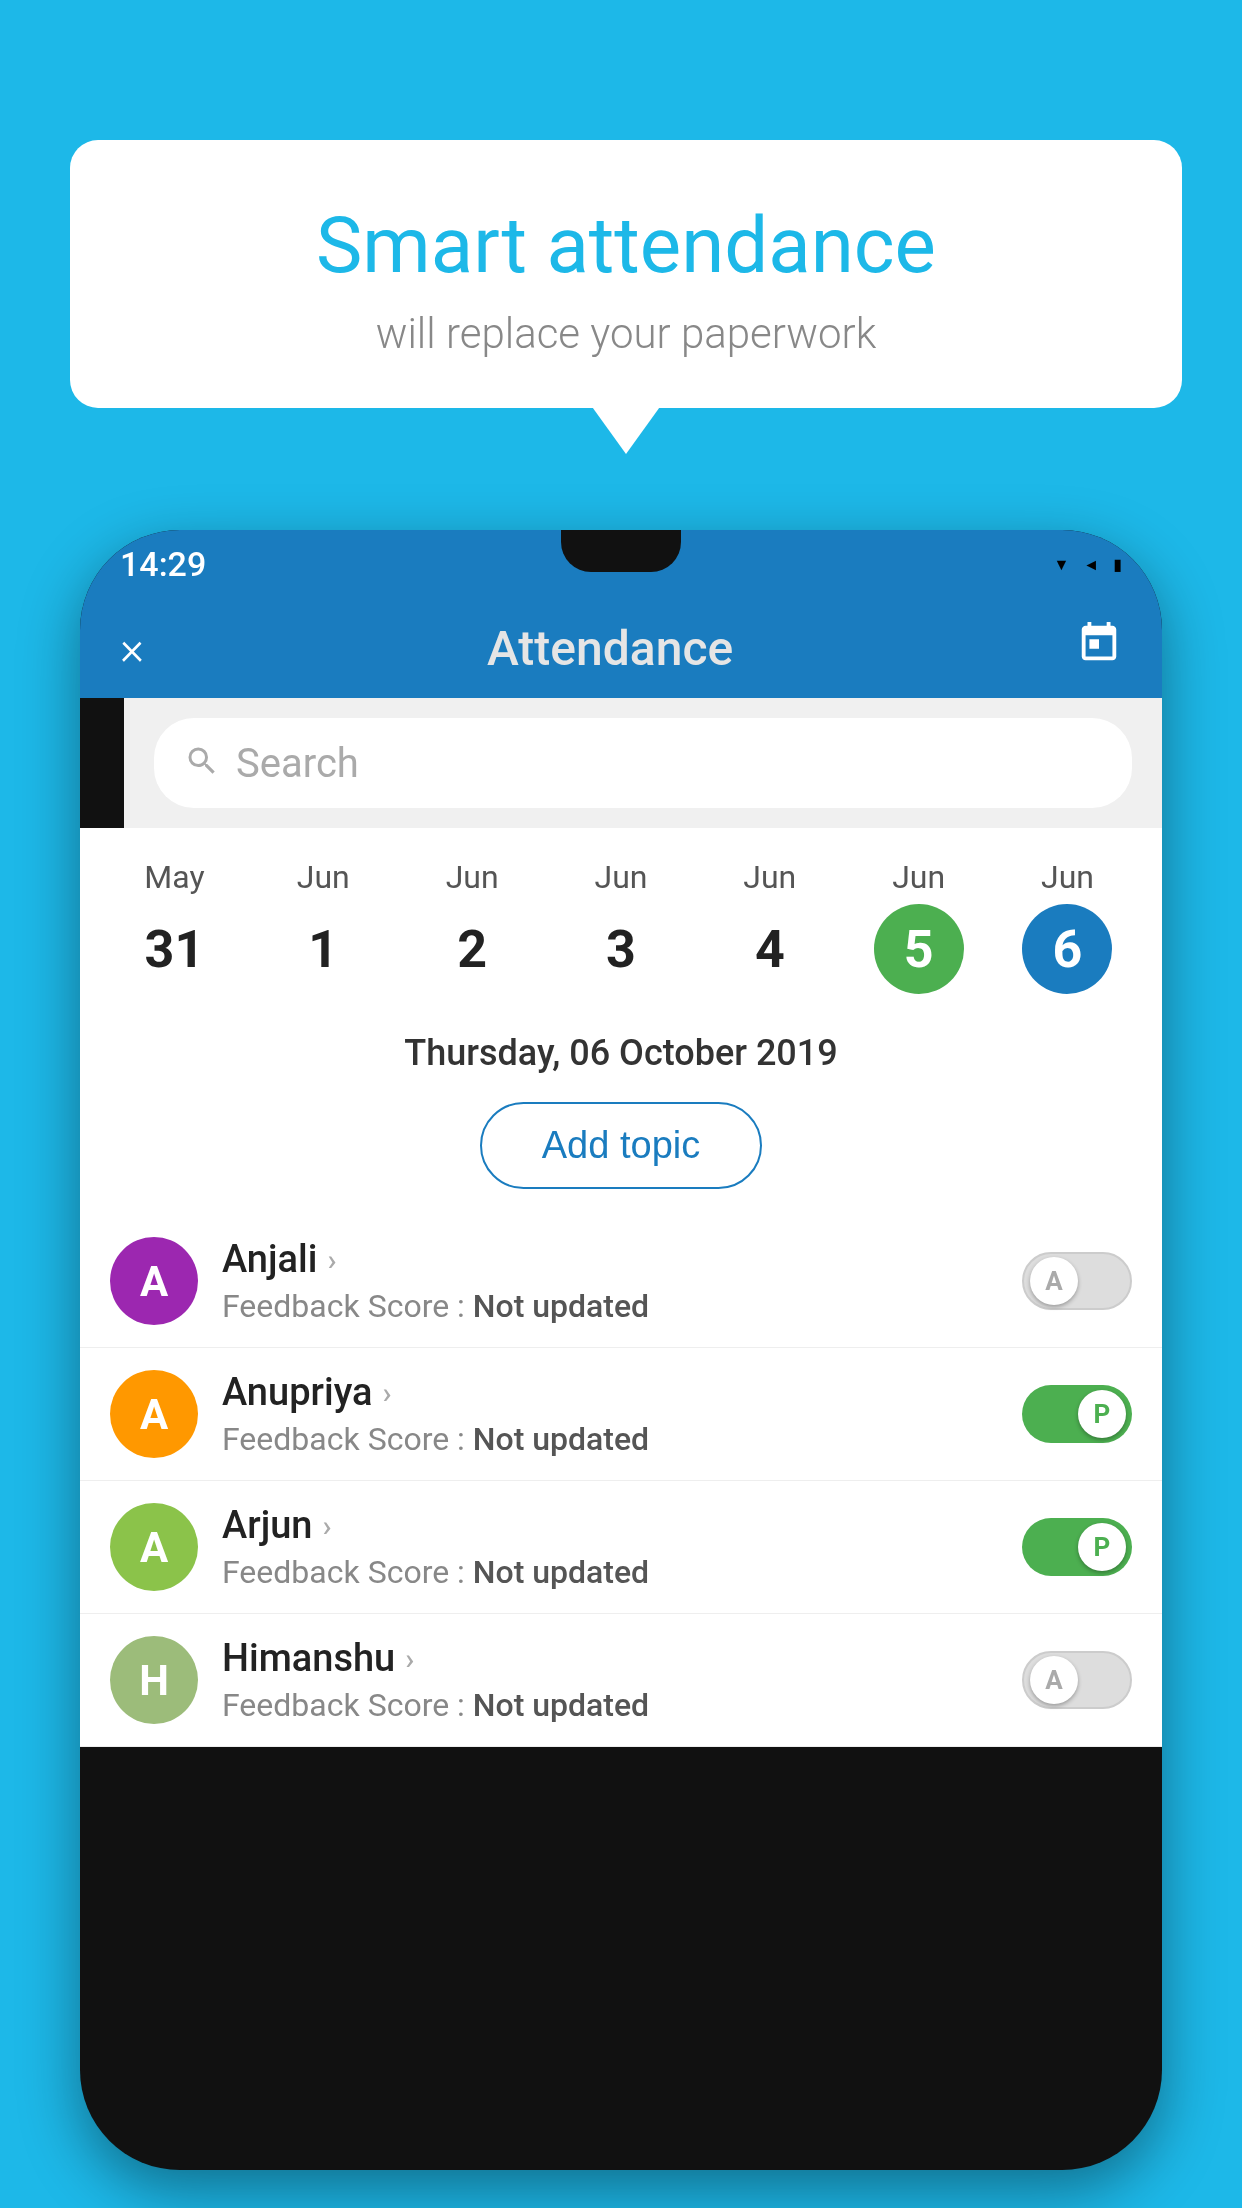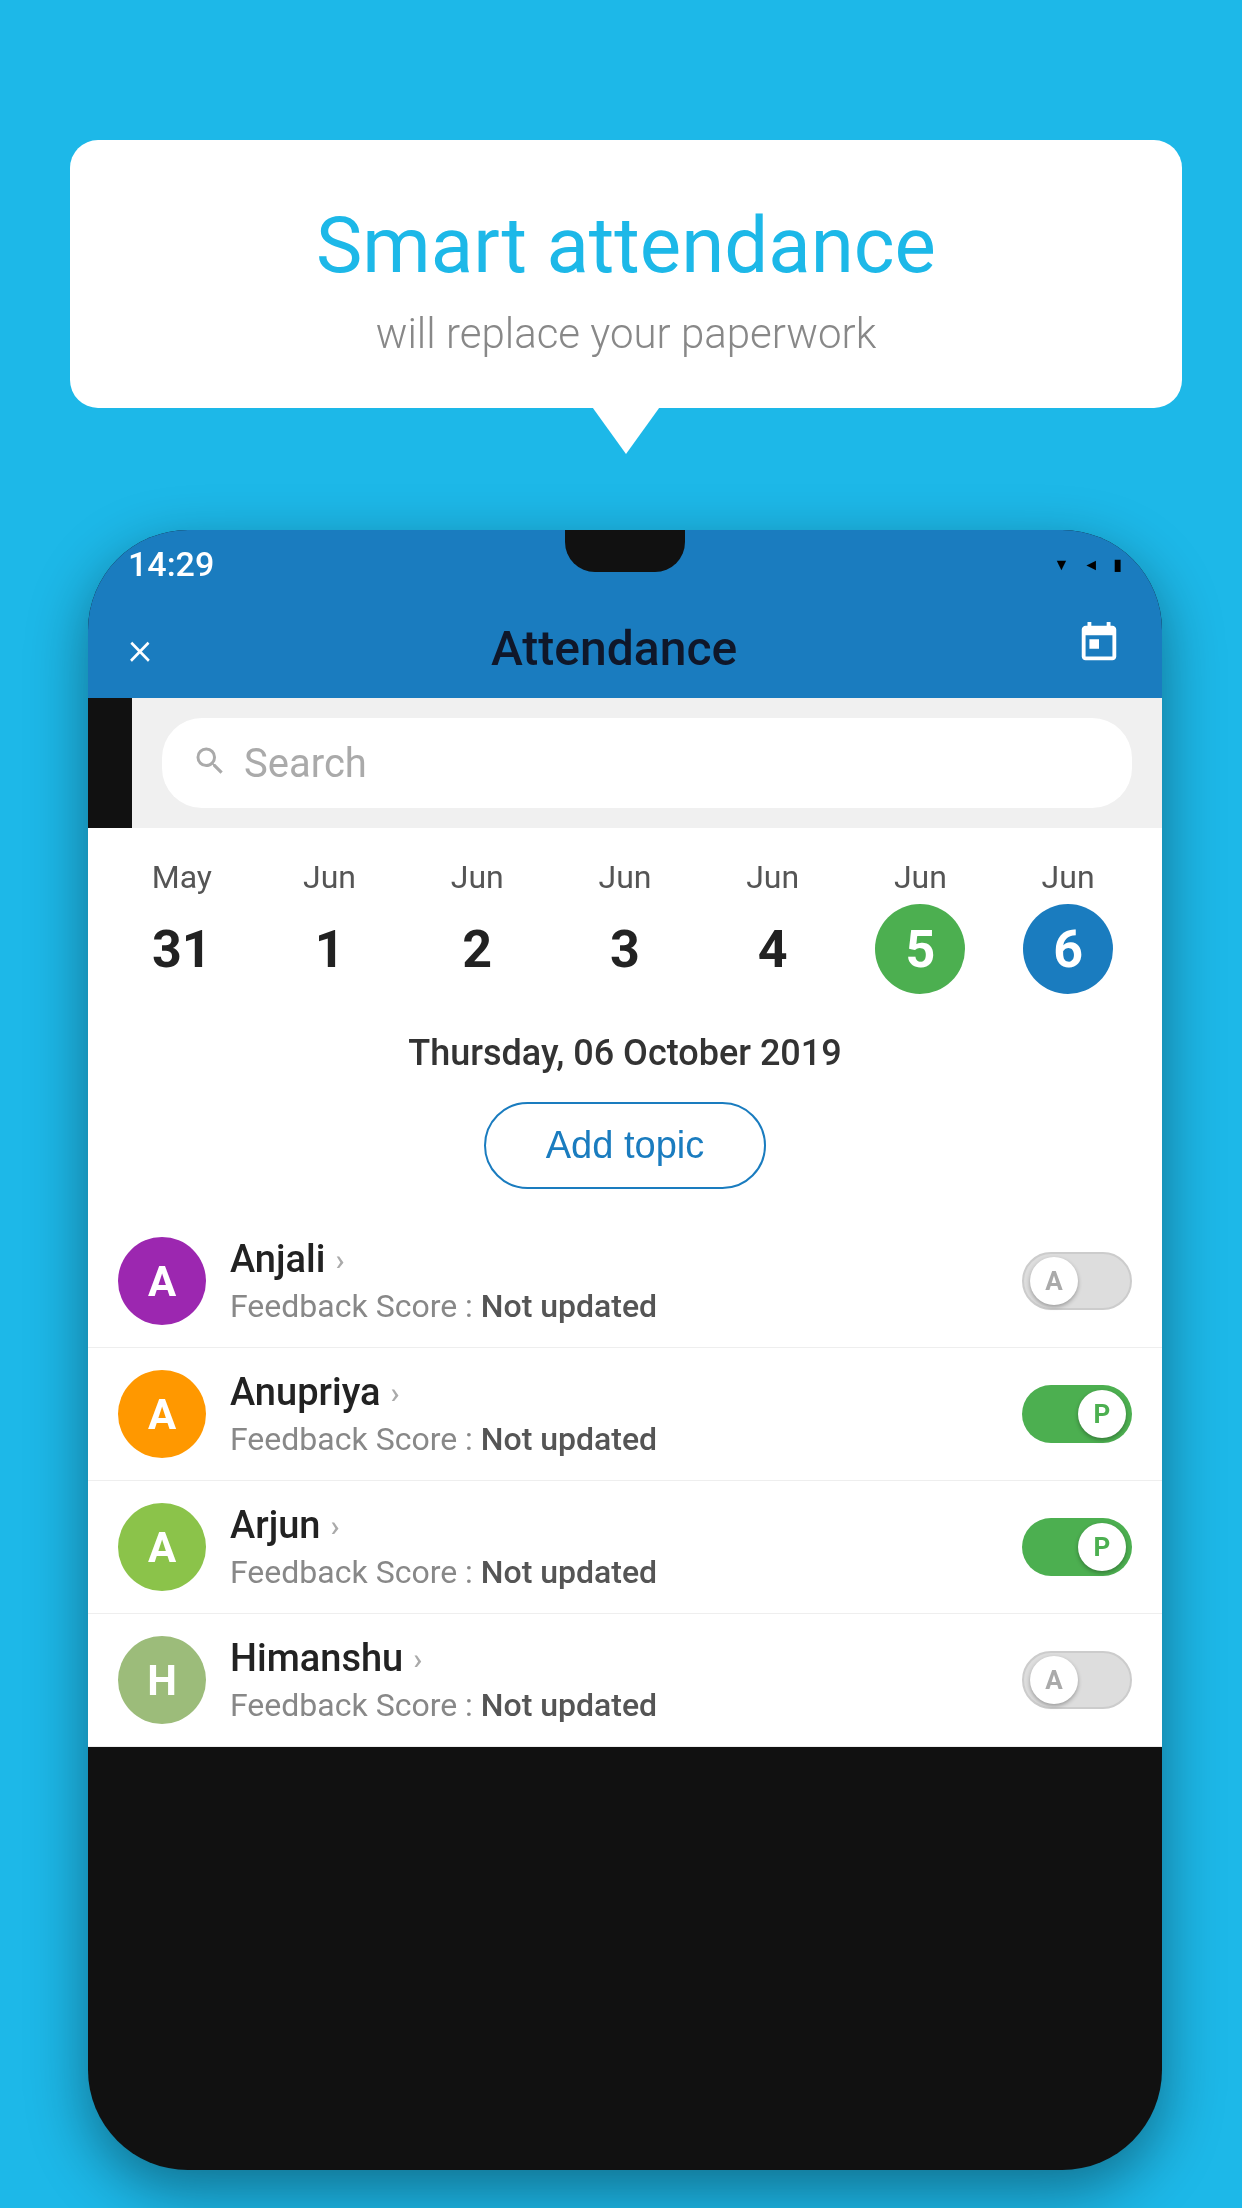--- a/index.html
+++ b/index.html
@@ -47,21 +47,21 @@
     .bubble-subtitle {
       font-size: 42px;
       color: #888;
       font-weight: 300;
     }
 
     
     .phone-frame {
       position: absolute;
       top: 530px;
-      left: 88px;
+      left: 80px;
       right: 80px;
       height: 1640px;
       background: #111;
       border-radius: 100px;
       overflow: hidden;
       box-shadow: 0 20px 60px rgba(0,0,0,0.4);
     }
 
     
     .status-bar {
@@ -105,21 +105,21 @@
       justify-content: space-between;
       padding: 0 40px;
     }
     .header-close {
       color: white;
       font-size: 46px;
       font-weight: 300;
       cursor: pointer;
     }
     .header-title {
-      color: #0f172a;
+      color: #e5e5e5;
       font-size: 48px;
       font-weight: 500;
     }
     .header-calendar {
       color: white;
       font-size: 40px;
     }
 
     
     .search-container {

